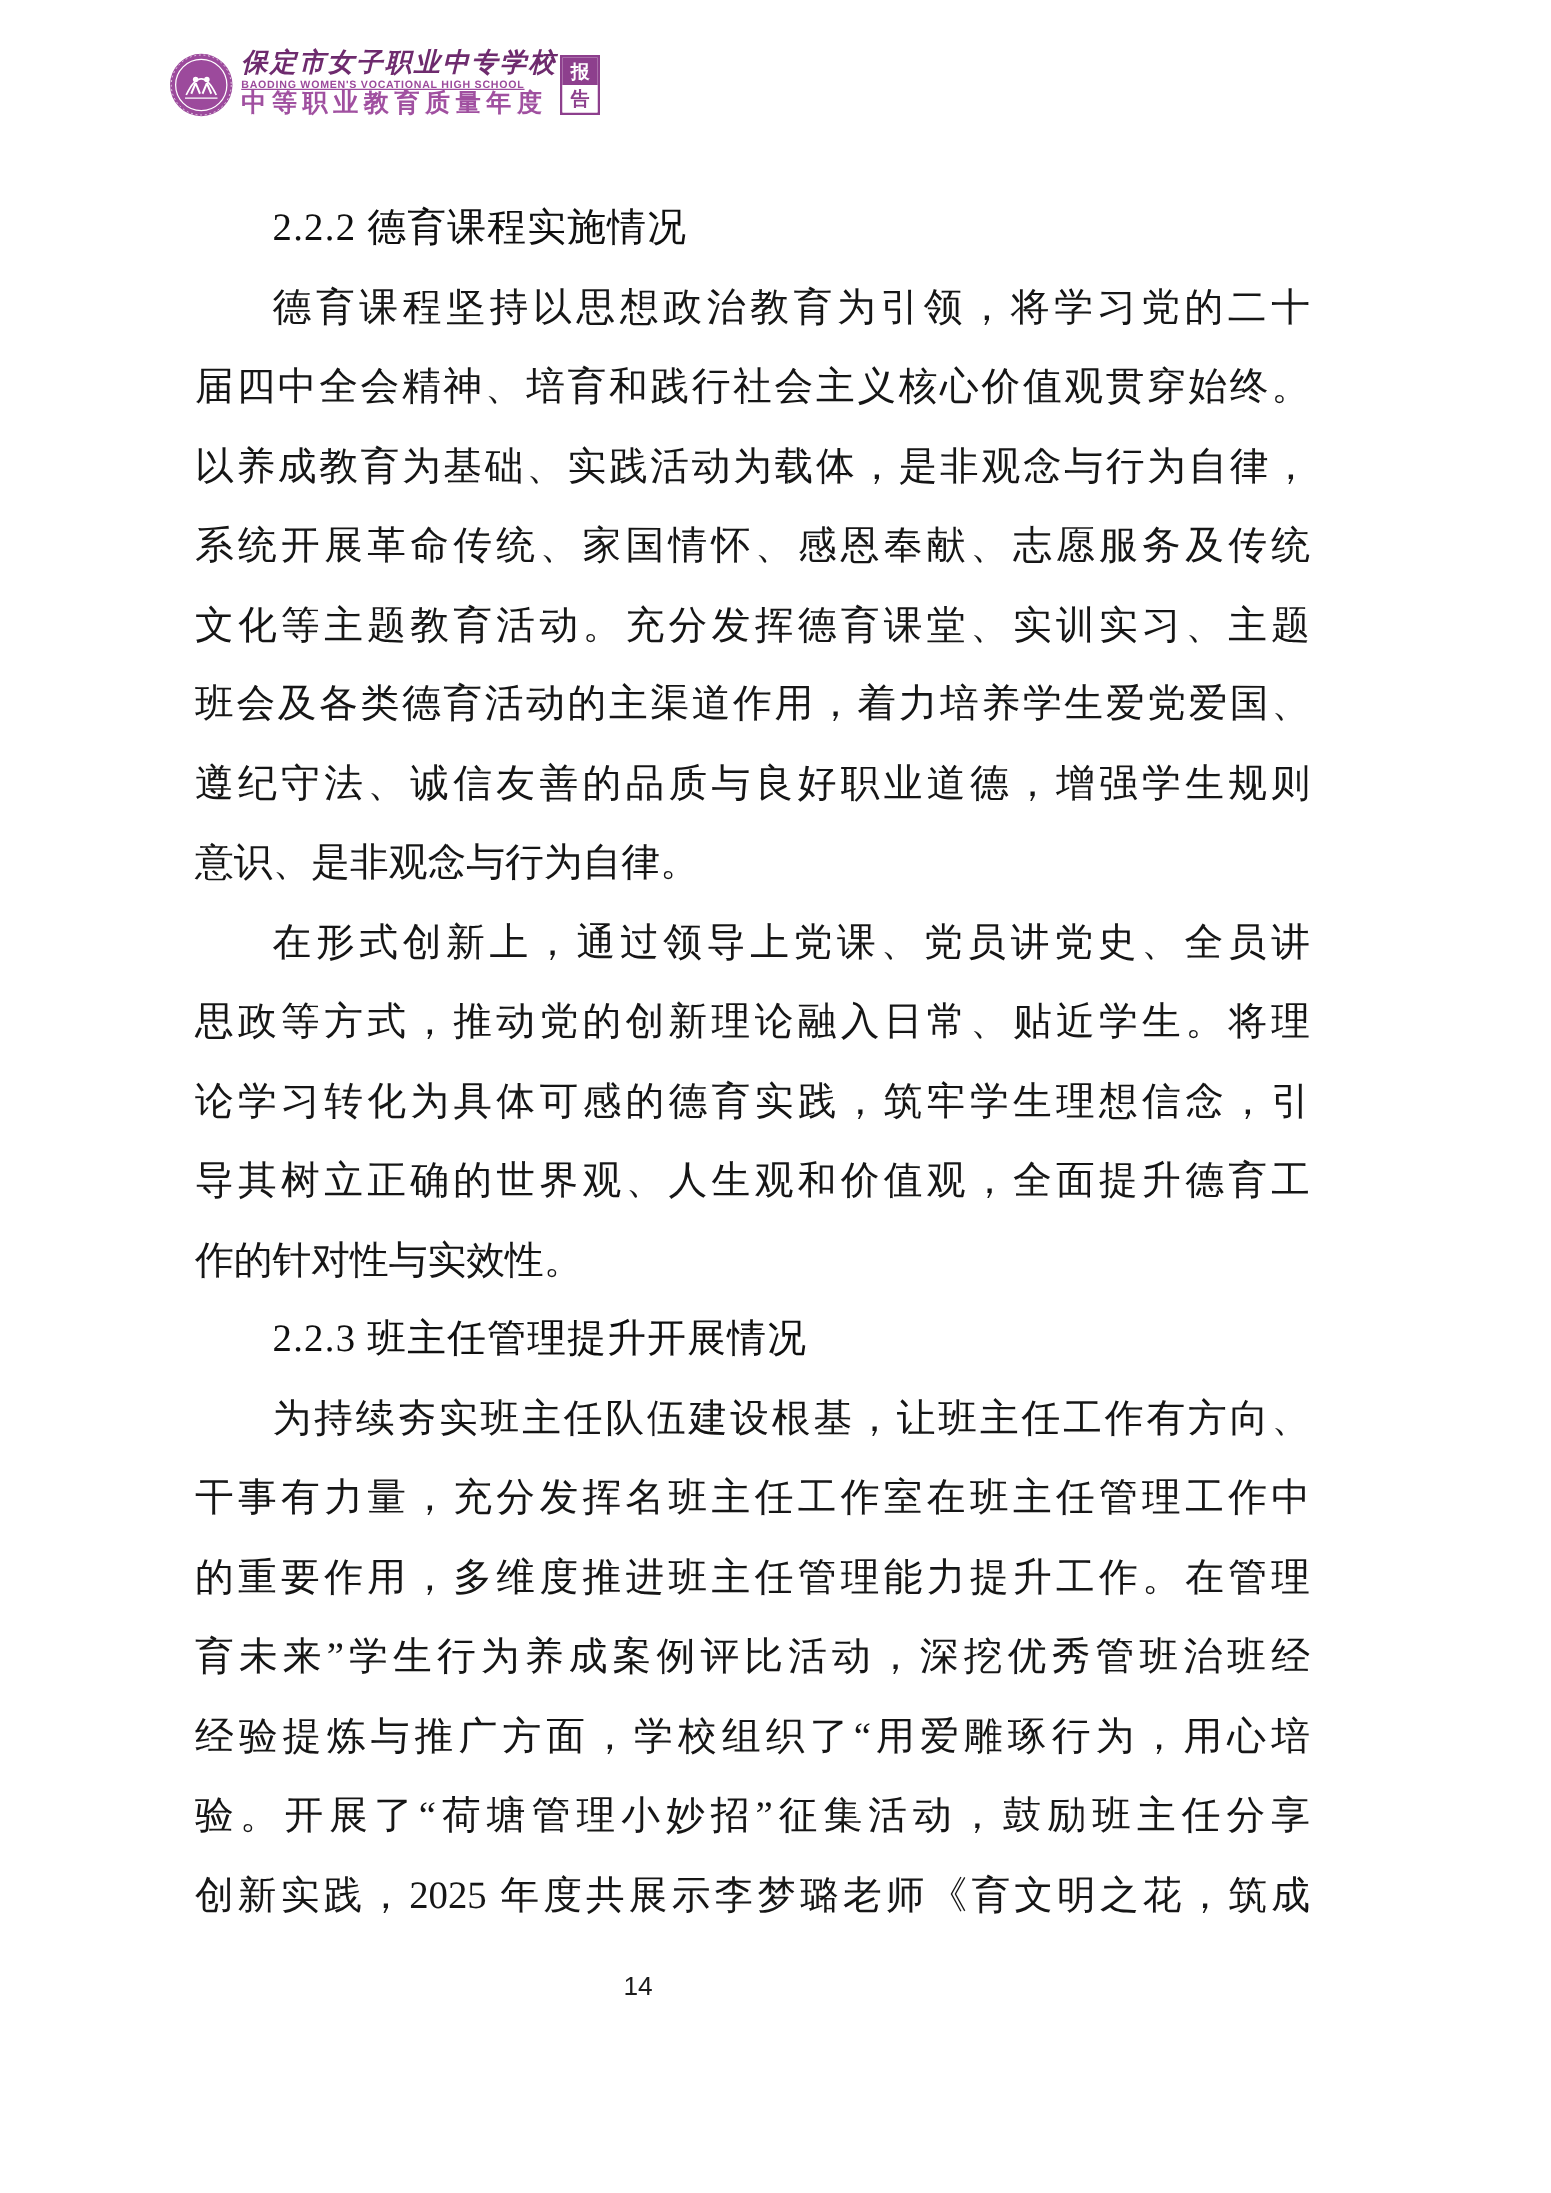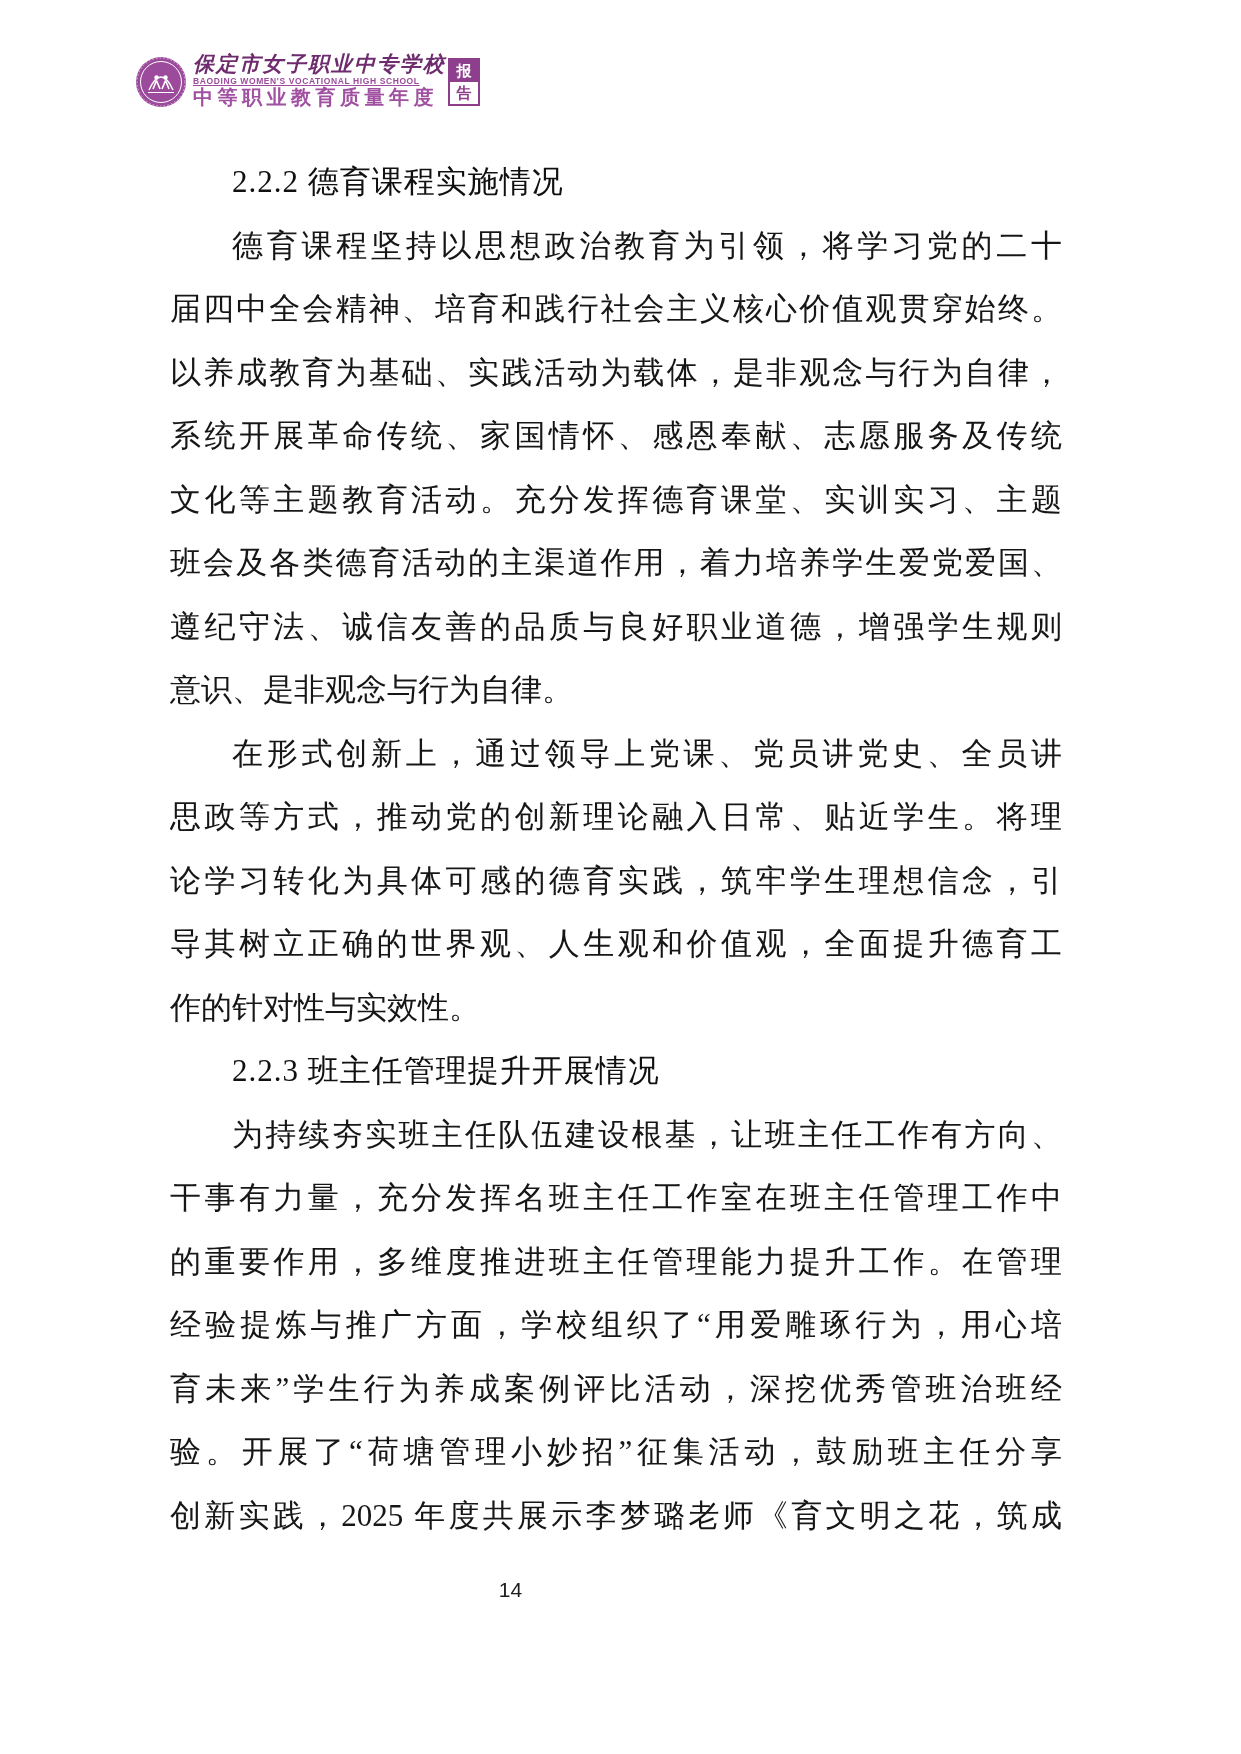--- a/index.html
+++ b/index.html
@@ -7,21 +7,21 @@
     width:1241px;height:1754px;
     background:#ffffff;
     font-family:"Liberation Serif", serif;
     color:#1c1c1c;
     position:relative;
     overflow:hidden;
   }
   
   .hdr{
     position:absolute;left:135px;top:38px;height:60px;
-    display:flex;align-items:flex-start;margin-top:14px;
+    display:flex;align-items:flex-start;
   }
   .emblem{width:52px;height:52px;flex:0 0 auto;margin-top:4px;}
   .hdr-text{margin-left:6px;display:flex;flex-direction:column;}
   .school-zh{
     font-size:21px;font-weight:700;font-style:italic;
     color:#6e2b6e;letter-spacing:2px;line-height:24px;white-space:nowrap;
   }
   .school-en{
     font-size:8.5px;font-weight:700;color:#9c4a9c;
     letter-spacing:0.6px;line-height:10px;white-space:nowrap;
@@ -43,21 +43,21 @@
     display:flex;align-items:center;justify-content:center;
     font-size:15px;font-weight:700;
   }
   .badge-bottom{
     flex:1;background:#ffffff;color:#8d3f8d;
     display:flex;align-items:center;justify-content:center;
     font-size:15px;font-weight:700;
   }
   
   .doc{
-    position:absolute;left:170px;top:150px;width:892px;
+    position:absolute;left:156px;top:150px;width:892px;
     font-size:31px;color:#161616;
   }
   .ln{
     height:63.5px;line-height:63.5px;white-space:nowrap;
   }
   .ln.just{
     white-space:normal;
     text-align:justify;
     text-align-last:justify;
   }
@@ -113,19 +113,19 @@
   <div class="ln just">思政等方式，推动党的创新理论融入日常、贴近学生。将理</div>
   <div class="ln just">论学习转化为具体可感的德育实践，筑牢学生理想信念，引</div>
   <div class="ln just">导其树立正确的世界观、人生观和价值观，全面提升德育工</div>
   <div class="ln">作的针对性与实效性。</div>
 
   <div class="ln heading indent">2.2.3 班主任管理提升开展情况</div>
 
   <div class="ln just indent">为持续夯实班主任队伍建设根基，让班主任工作有方向、</div>
   <div class="ln just">干事有力量，充分发挥名班主任工作室在班主任管理工作中</div>
   <div class="ln just">的重要作用，多维度推进班主任管理能力提升工作。在管理</div>
+  <div class="ln just">育未来”学生行为养成案例评比活动，深挖优秀管班治班经</div>
   <div class="ln just">经验提炼与推广方面，学校组织了“用爱雕琢行为，用心培</div>
-  <div class="ln just">育未来”学生行为养成案例评比活动，深挖优秀管班治班经</div>
   <div class="ln just">验。开展了“荷塘管理小妙招”征集活动，鼓励班主任分享</div>
   <div class="ln just">创新实践，2025 年度共展示李梦璐老师《育文明之花，筑成</div>
 </div>
 
 <div class="pageno">14</div>
 
 </body></html>

